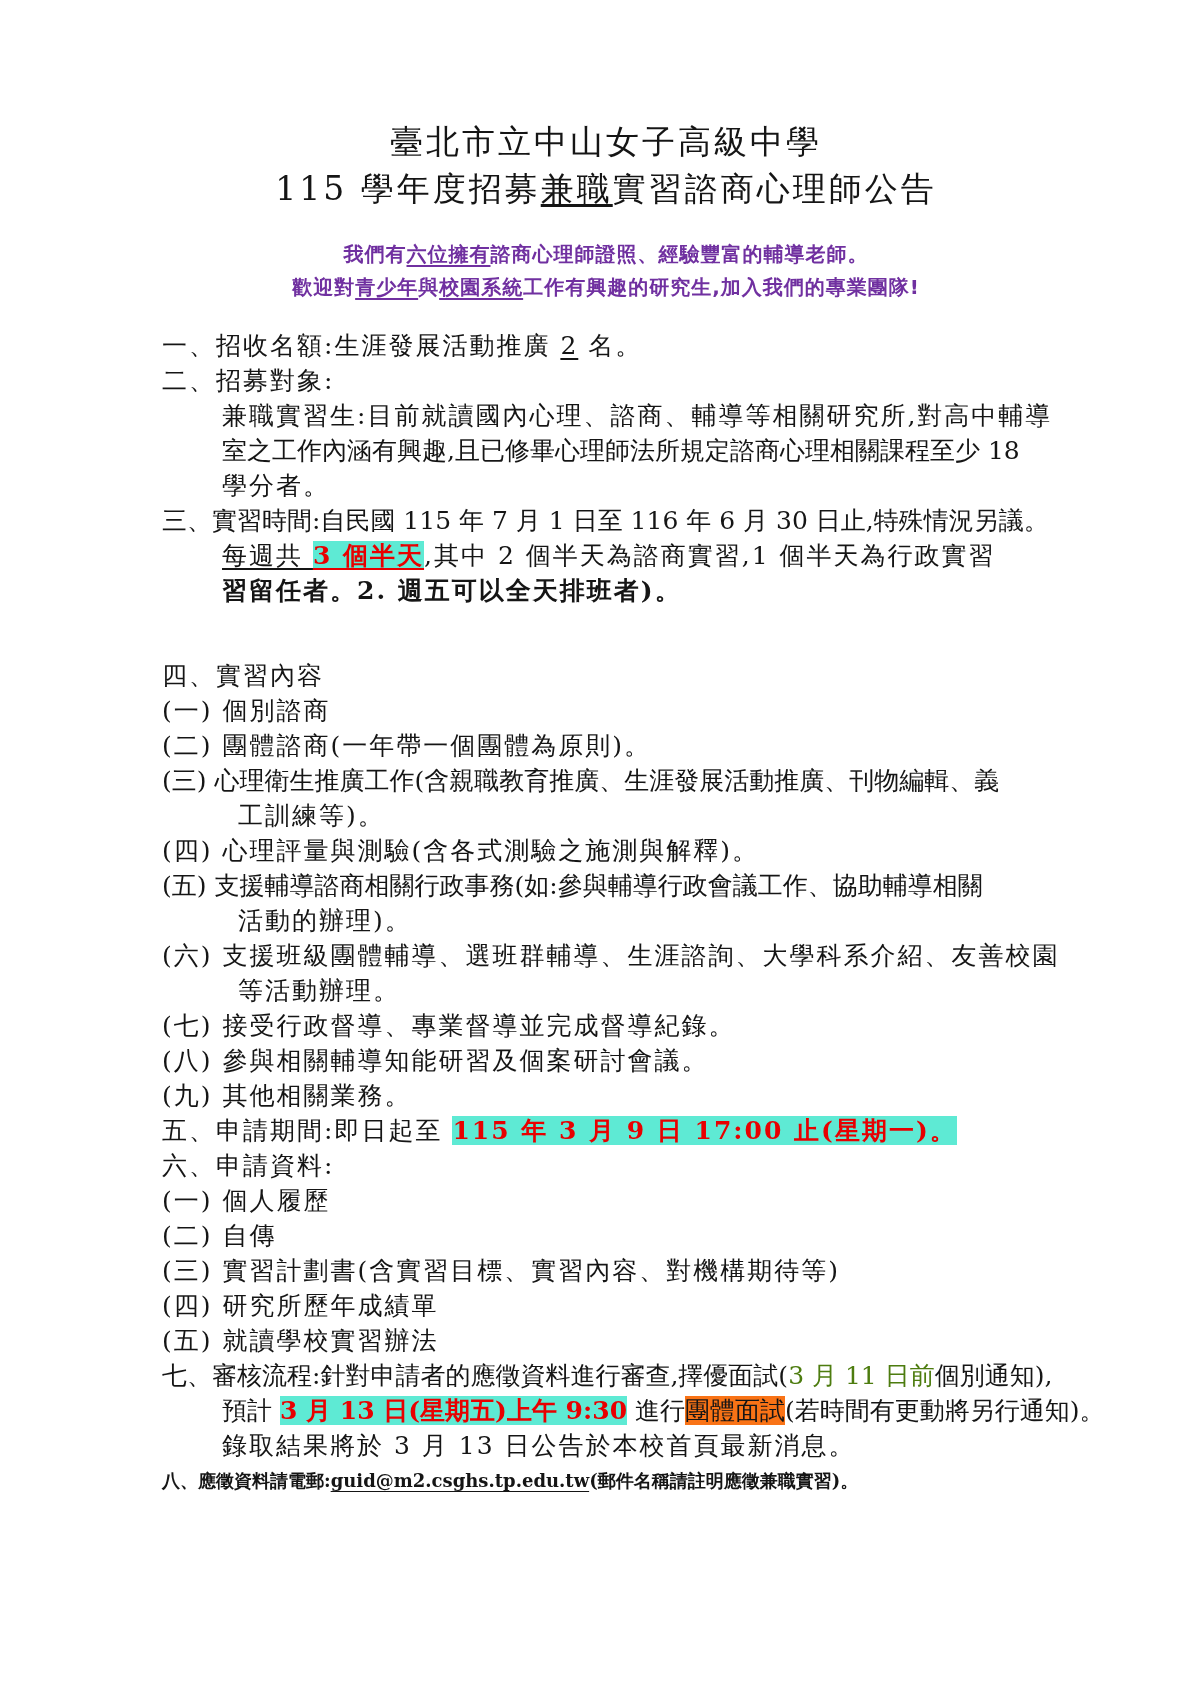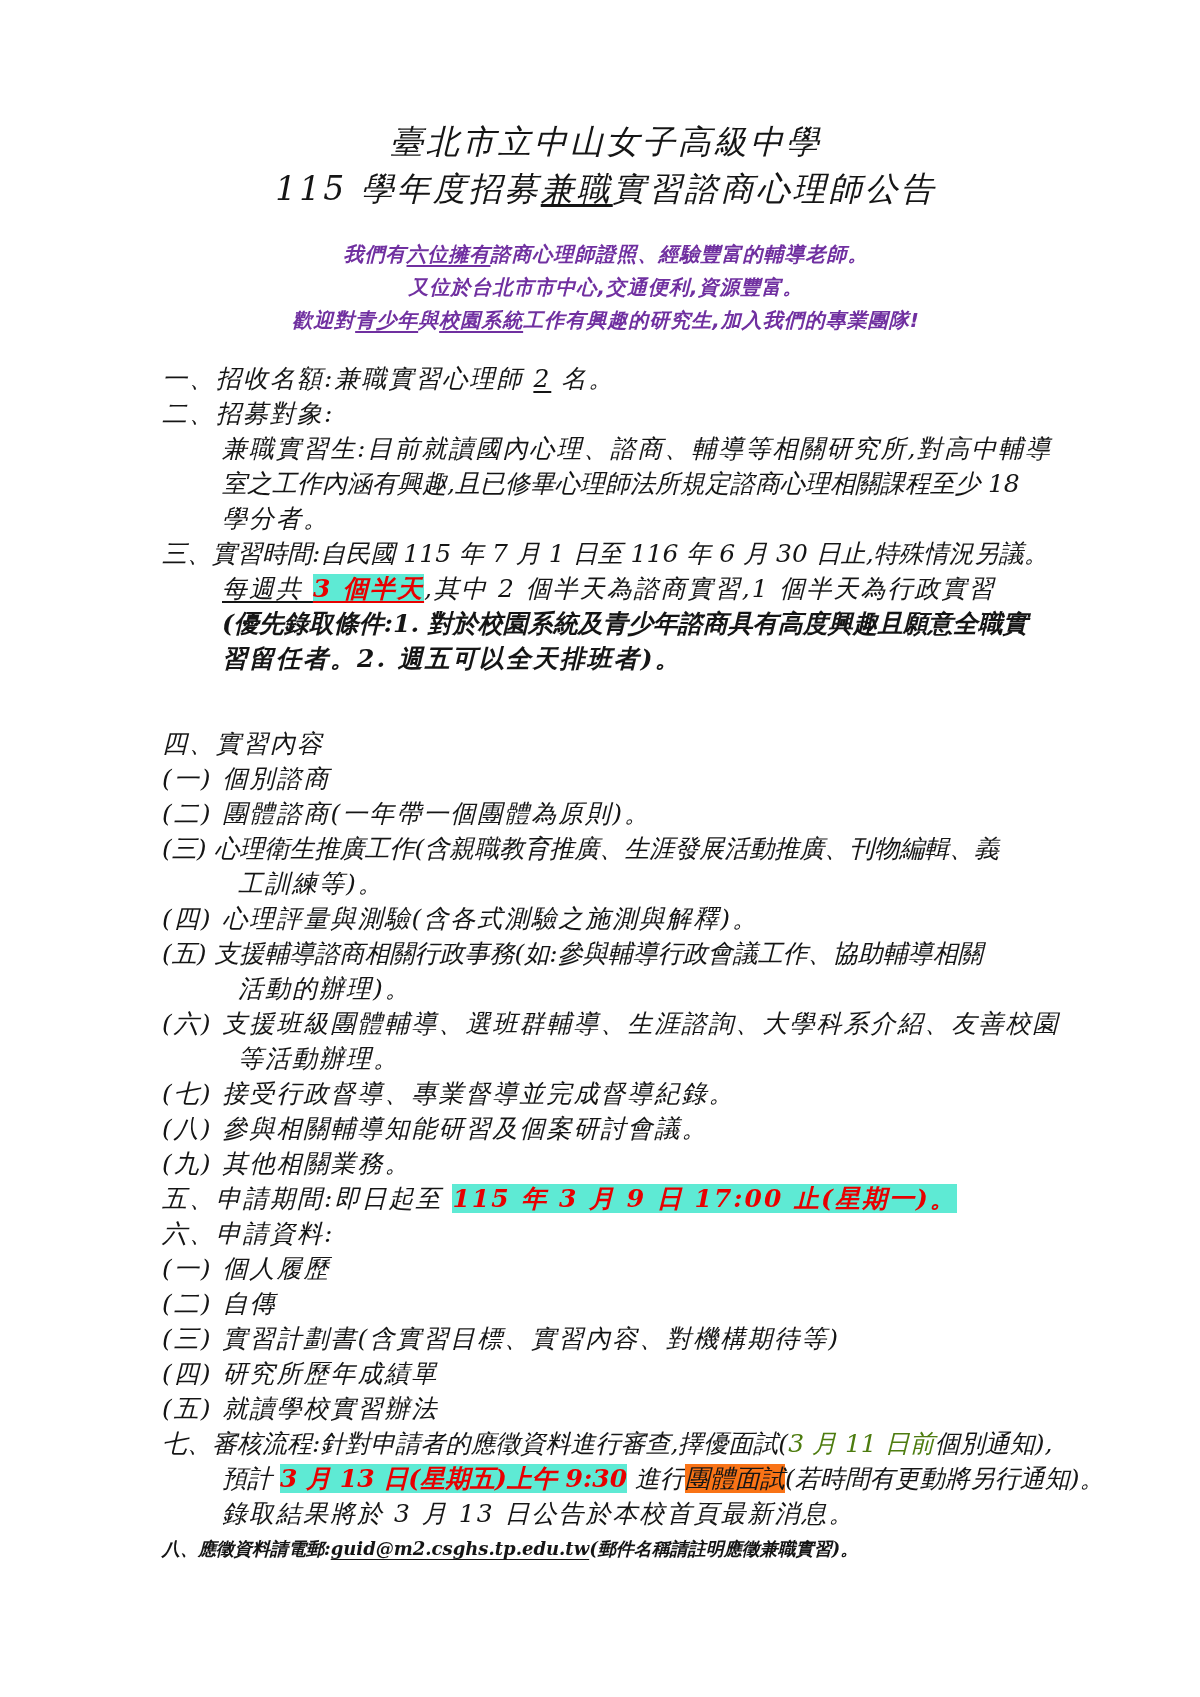--- a/index.html
+++ b/index.html
@@ -7,21 +7,20 @@
     width: 1200px; height: 1697px;
     background: #ffffff;
     overflow: hidden;
   }
   .page {
     box-sizing: border-box;
     width: 1200px; height: 1265px;
     padding: 118px 150px 0 162px;
     font-family: "DejaVu Serif", serif;
     color: #151515;
-    font-style: italic;
   }
   .t1, .t2 {
     text-align: center;
     font-size: 33px;
     line-height: 47px;
     letter-spacing: 3px;
     white-space: nowrap;
   }
   .intro { margin-top: 26px; margin-bottom: 24px; }
   .pp {
@@ -53,32 +52,30 @@
 </style>
 </head>
 <body>
 
 <div class="page">
   <div class="t1"><span>臺北市立中山女子高級中學</span></div>
   <div class="t2"><span>115 學年度招募</span><span class="u">兼職</span><span>實習諮商心理師公告</span></div>
 
   <div class="intro">
     <div class="pp"><span>我們有</span><span class="u">六位擁有</span><span>諮商心理師證照、經驗豐富的輔導老師。</span></div>
-    <div class="pp"><span>又位於台北市市中心,交通便利,資源豐富。</span></div>
     <div class="pp"><span>歡迎對</span><span class="u">青少年</span><span>與</span><span class="u">校園系統</span><span>工作有興趣的研究生,加入我們的專業團隊!</span></div>
   </div>
 
-  <div class="ln"><span>一、招收名額:兼職實習心理師 </span><span class="u">2</span><span> 名。</span></div>
+  <div class="ln"><span>一、招收名額:生涯發展活動推廣 </span><span class="u">2</span><span> 名。</span></div>
   <div class="ln"><span>二、招募對象:</span></div>
   <div class="ln ind"><span>兼職實習生:目前就讀國內心理、諮商、輔導等相關研究所,對高中輔導</span></div>
   <div class="ln ind tight"><span>室之工作內涵有興趣,且已修畢心理師法所規定諮商心理相關課程至少 18</span></div>
   <div class="ln ind"><span>學分者。</span></div>
   <div class="ln tight"><span>三、實習時間:自民國 115 年 7 月 1 日至 116 年 6 月 30 日止,特殊情況另議。</span></div>
   <div class="ln ind"><span class="u">每週共 </span><span class="hy u">3 個半天</span><span>,其中 2 個半天為諮商實習,1 個半天為行政實習</span></div>
-  <div class="ln ind tight"><span class="b">(優先錄取條件:1. 對於校園系統及青少年諮商具有高度興趣且願意全職實</span></div>
   <div class="ln ind"><span class="b">習留任者。2. 週五可以全天排班者)。</span></div>
   <div class="ln mt"><span>四、實習內容</span></div>
   <div class="ln"><span>(一)  個別諮商</span></div>
   <div class="ln"><span>(二)  團體諮商(一年帶一個團體為原則)。</span></div>
   <div class="ln tight"><span>(三)  心理衛生推廣工作(含親職教育推廣、生涯發展活動推廣、刊物編輯、義</span></div>
   <div class="ln cont"><span>工訓練等)。</span></div>
   <div class="ln"><span>(四)  心理評量與測驗(含各式測驗之施測與解釋)。</span></div>
   <div class="ln tight"><span>(五)  支援輔導諮商相關行政事務(如:參與輔導行政會議工作、協助輔導相關</span></div>
   <div class="ln cont"><span>活動的辦理)。</span></div>
   <div class="ln"><span>(六)  支援班級團體輔導、選班群輔導、生涯諮詢、大學科系介紹、友善校園</span></div>

